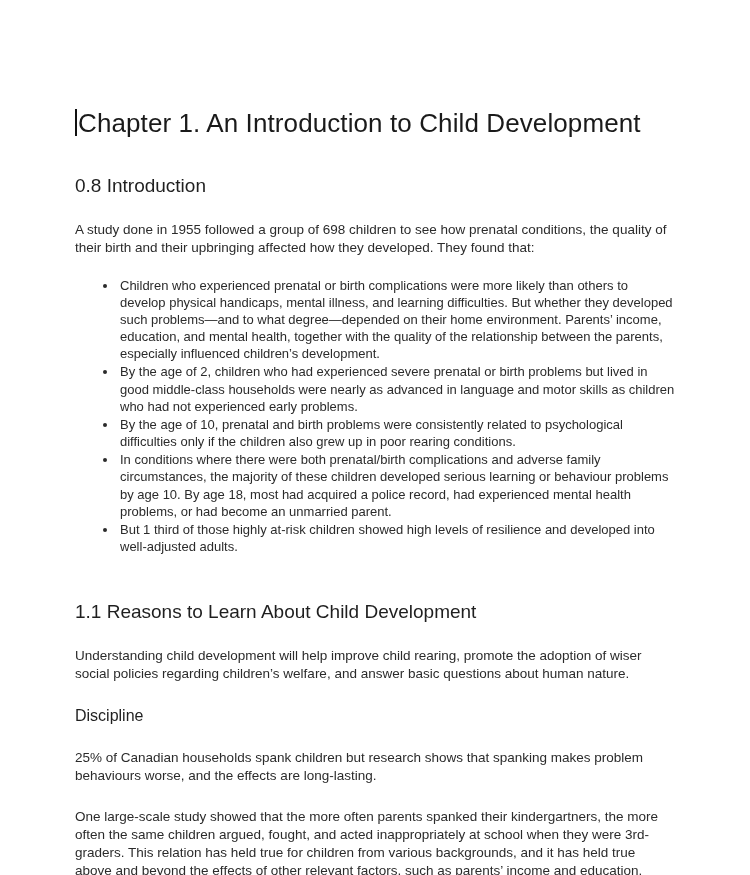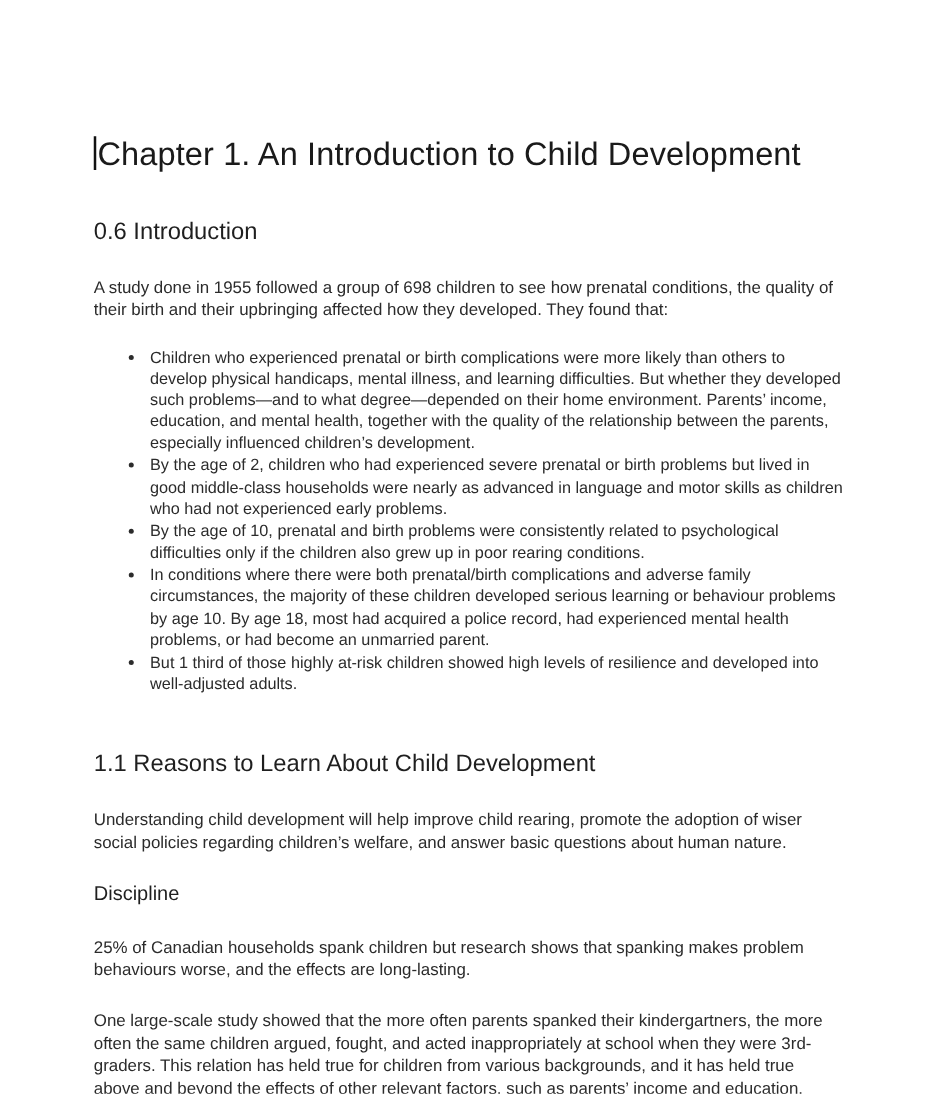--- a/index.html
+++ b/index.html
@@ -72,21 +72,21 @@
     margin-bottom: 1px;
   }
 </style>
 </head>
 <body>
 
 <div class="page">
 
   <h1 class="chapter-title"><span class="caret"></span><span>Chapter 1. An Introduction to Child Development</span></h1>
 
-  <h2 class="section-heading">0.6 Introduction</h2>
+  <h2 class="section-heading">0.8 Introduction</h2>
 
   <p class="body-text tight">A study done in 1955 followed a group of 698 children to see how prenatal conditions, the quality of their birth and their upbringing affected how they developed. They found that:</p>
 
   <ul class="bullet-list">
     <li>Children who experienced prenatal or birth complications were more likely than others to develop physical handicaps, mental illness, and learning difficulties. But whether they developed such problems—and to what degree—depended on their home environment. Parents’ income, education, and mental health, together with the quality of the relationship between the parents, especially influenced children’s development.</li>
     <li>By the age of 2, children who had experienced severe prenatal or birth problems but lived in good middle-class households were nearly as advanced in language and motor skills as children who had not experienced early problems.</li>
     <li>By the age of 10, prenatal and birth problems were consistently related to psychological difficulties only if the children also grew up in poor rearing conditions.</li>
     <li>In conditions where there were both prenatal/birth complications and adverse family circumstances, the majority of these children developed serious learning or behaviour problems by age 10. By age 18, most had acquired a police record, had experienced mental health problems, or had become an unmarried parent.</li>
     <li>But 1 third of those highly at-risk children showed high levels of resilience and developed into well-adjusted adults.</li>
   </ul>

